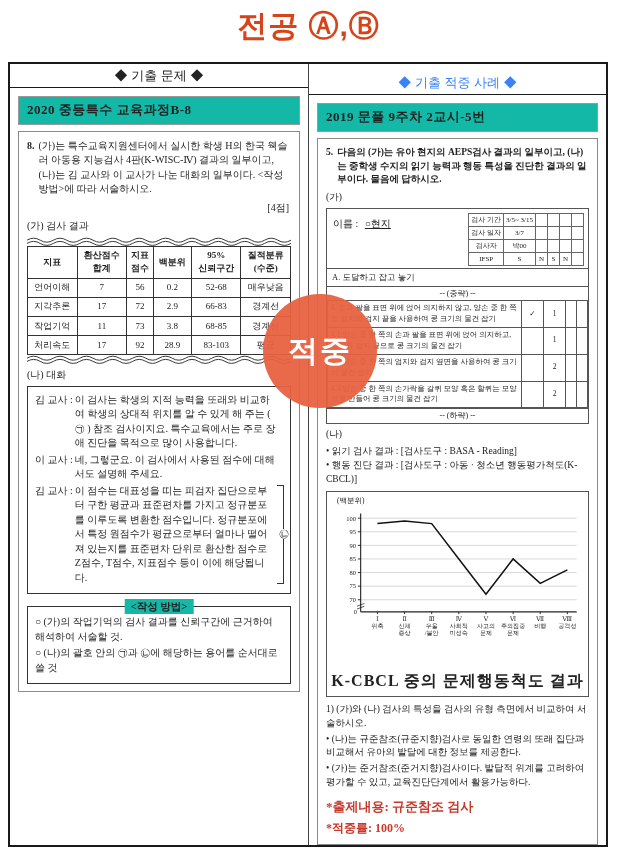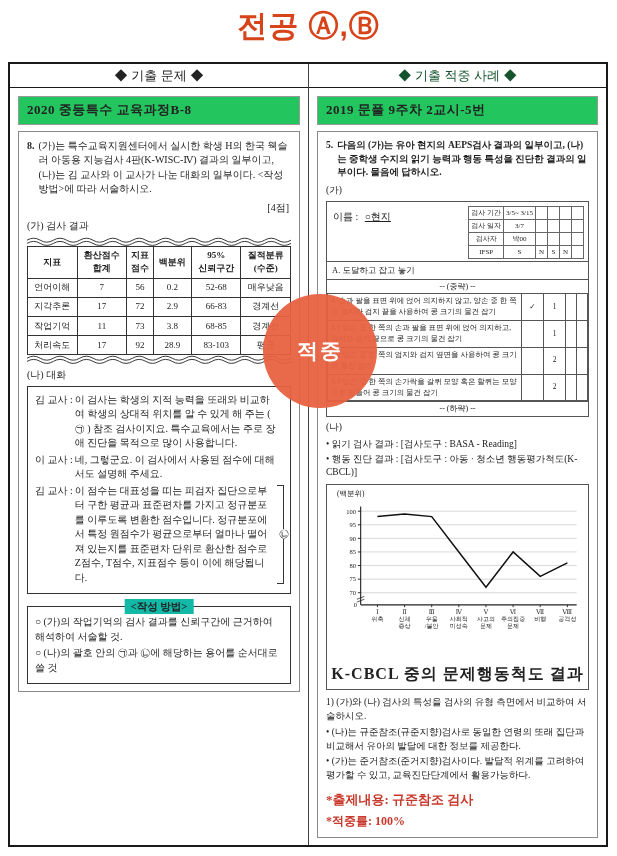--- a/index.html
+++ b/index.html
@@ -11,25 +11,25 @@
     font-size: 30px; color: #d7441a; letter-spacing: 1px; }
 
   .frame { position: absolute; top: 62px; left: 8px; width: 600px; bottom: 9px;
     border: 2px solid #1a1a1a; display: flex; background: #fff; }
   .col { width: 50%; display: flex; flex-direction: column; }
   .col.right { border-left: 1.5px solid #444; }
 
   .col-header { height: 24px; border-bottom: 1.5px solid #1a1a1a; display: flex;
     align-items: center; justify-content: center; font-family: "Liberation Sans", sans-serif;
     font-weight: normal; font-size: 13px; }
-  .col-header.red { color: #14532d; }
+  .col-header.red { color: #3b82f6; margin-top: 8px; }
 
   .col-body { flex: 1; padding: 8px 8px 0 8px; font-size: 10px; line-height: 1.45; }
 
-  .section-titlebar { background: #22c55e; border: 1px solid #999; padding: 4px 8px;
+  .section-titlebar { background: #14b8a6; border: 1px solid #999; padding: 4px 8px;
     font-size: 13px; font-weight: bold; letter-spacing: 0.5px; margin-bottom: 6px; }
 
   .content-box { border: 1px solid #8a8a8a; padding: 7px 8px; background: #fff; }
 
   .q-line { display: flex; margin-bottom: 4px; }
   .q-no { font-weight: bold; margin-right: 4px; white-space: nowrap; }
   .points { text-align: right; margin: 0 2px 4px 0; }
 
   .label-line { margin: 4px 0 3px 0; }
 
@@ -80,21 +80,21 @@
 
   .answer { margin: 2px 0; }
   .red-note1 { color: #c8392b; font-weight: bold; font-size: 13px; margin-top: 8px; }
   .red-note2 { color: #c8392b; font-weight: bold; font-size: 12px; margin-top: 3px; }
 
   
   .stamp { position: absolute; left: 263px; top: 294px; width: 114px; height: 114px;
     border-radius: 50%; background: rgba(231, 98, 64, 0.95); display: flex; align-items: center;
     justify-content: center; z-index: 10; }
   .stamp span { color: #fff; font-family: Liberation Serif, serif; font-weight: 900;
-    font-size: 21px; letter-spacing: 2px; }
+    font-size: 30px; letter-spacing: 2px; }
 </style>
 </head>
 <body>
 
 <div class="page">
   <div class="main-title">전공 Ⓐ,Ⓑ</div>
 
   <div class="frame">
 
     <div class="col left">

